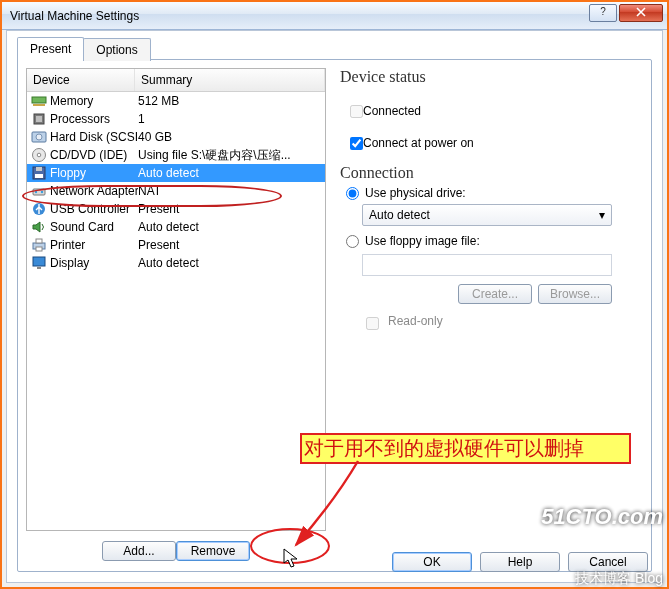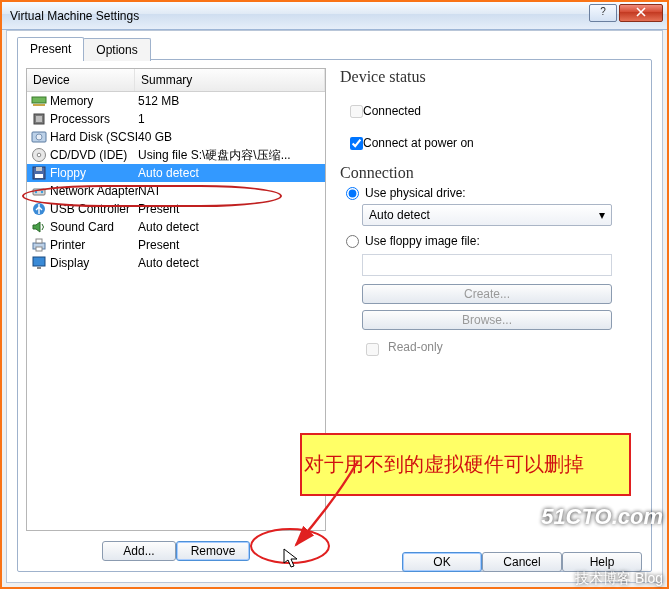--- a/index.html
+++ b/index.html
@@ -68,27 +68,27 @@
   .chk input { margin: 0; }
   .rad { display: flex; align-items: center; gap: 6px; margin: 4px 0 4px 6px; }
   .rad input { margin: 0; }
   .dropdown {
     margin: 2px 0 8px 22px; width: 250px; height: 22px;
     border: 1px solid #aab5c6; background: linear-gradient(#fff,#eef1f6);
     display: flex; align-items: center; padding: 0 6px; font-size: 12px; justify-content: space-between;
     border-radius: 2px;
   }
   .text-input { margin: 2px 0 8px 22px; width: 250px; height: 22px; border: 1px solid #cfd5df; background: #fff; }
-  .sub-btns { margin-left: 22px; display: flex; gap: 6px; justify-content: flex-end; width: 250px; flex-direction: column; }
+  .sub-btns { margin-left: 22px; display: flex; gap: 6px; justify-content: flex-end; width: 250px; }
   .readonly-chk { margin: 10px 0 0 22px; display: flex; align-items: flex-start; gap: 6px; color: #8a8a8a; }
-  .footer-btns { position: absolute; right: 20px; bottom: 10px; display: flex; }
+  .footer-btns { position: absolute; right: 14px; bottom: 10px; display: flex; gap: 8px; }
   .annot-box {
     position: absolute; left: 300px; top: 433px; width: 331px;
     background: #ffff66; border: 2px solid #e02020; color: #d01010;
-    font-size: 20px; padding: 16px 2px; font-family: "SimSun","宋体",serif;
+    font-size: 20px; padding: 0 2px; font-family: "SimSun","宋体",serif;
     text-align: left;
   }
   .annot-arrow { position: absolute; left: 288px; top: 455px; pointer-events: none; }
   .remove-circle {
     position: absolute; left: 250px; top: 528px; width: 80px; height: 36px;
     border: 2px solid #e02020; border-radius: 50%;
     pointer-events: none;
   }
   .floppy-circle {
     position: absolute; left: 22px; top: 185px; width: 260px; height: 22px;
@@ -261,22 +261,22 @@
           <label class="readonly-chk">
             <input type="checkbox" disabled="" style="">
             <span>Read-only</span>
           </label>
         </div>
       </div>
     </div>
 
     <div class="footer-btns">
       <button class="btn default" style="min-width:80px">OK</button>
+      <button class="btn" style="min-width:80px">Help</button>
       <button class="btn" style="min-width:80px">Cancel</button>
-      <button class="btn" style="min-width:80px">Help</button>
     </div>
   </div>
 </div>
 
 <div class="floppy-circle"></div>
 <div class="annot-box">对于用不到的虚拟硬件可以删掉</div>
 <svg class="annot-arrow" width="80" height="100">
   <defs>
       <marker id="ah" markerWidth="10" markerHeight="10" refX="8" refY="3" orient="auto">
     <path d="M0,0 L9,3 L0,6 Z" fill="#e02020"></path>

